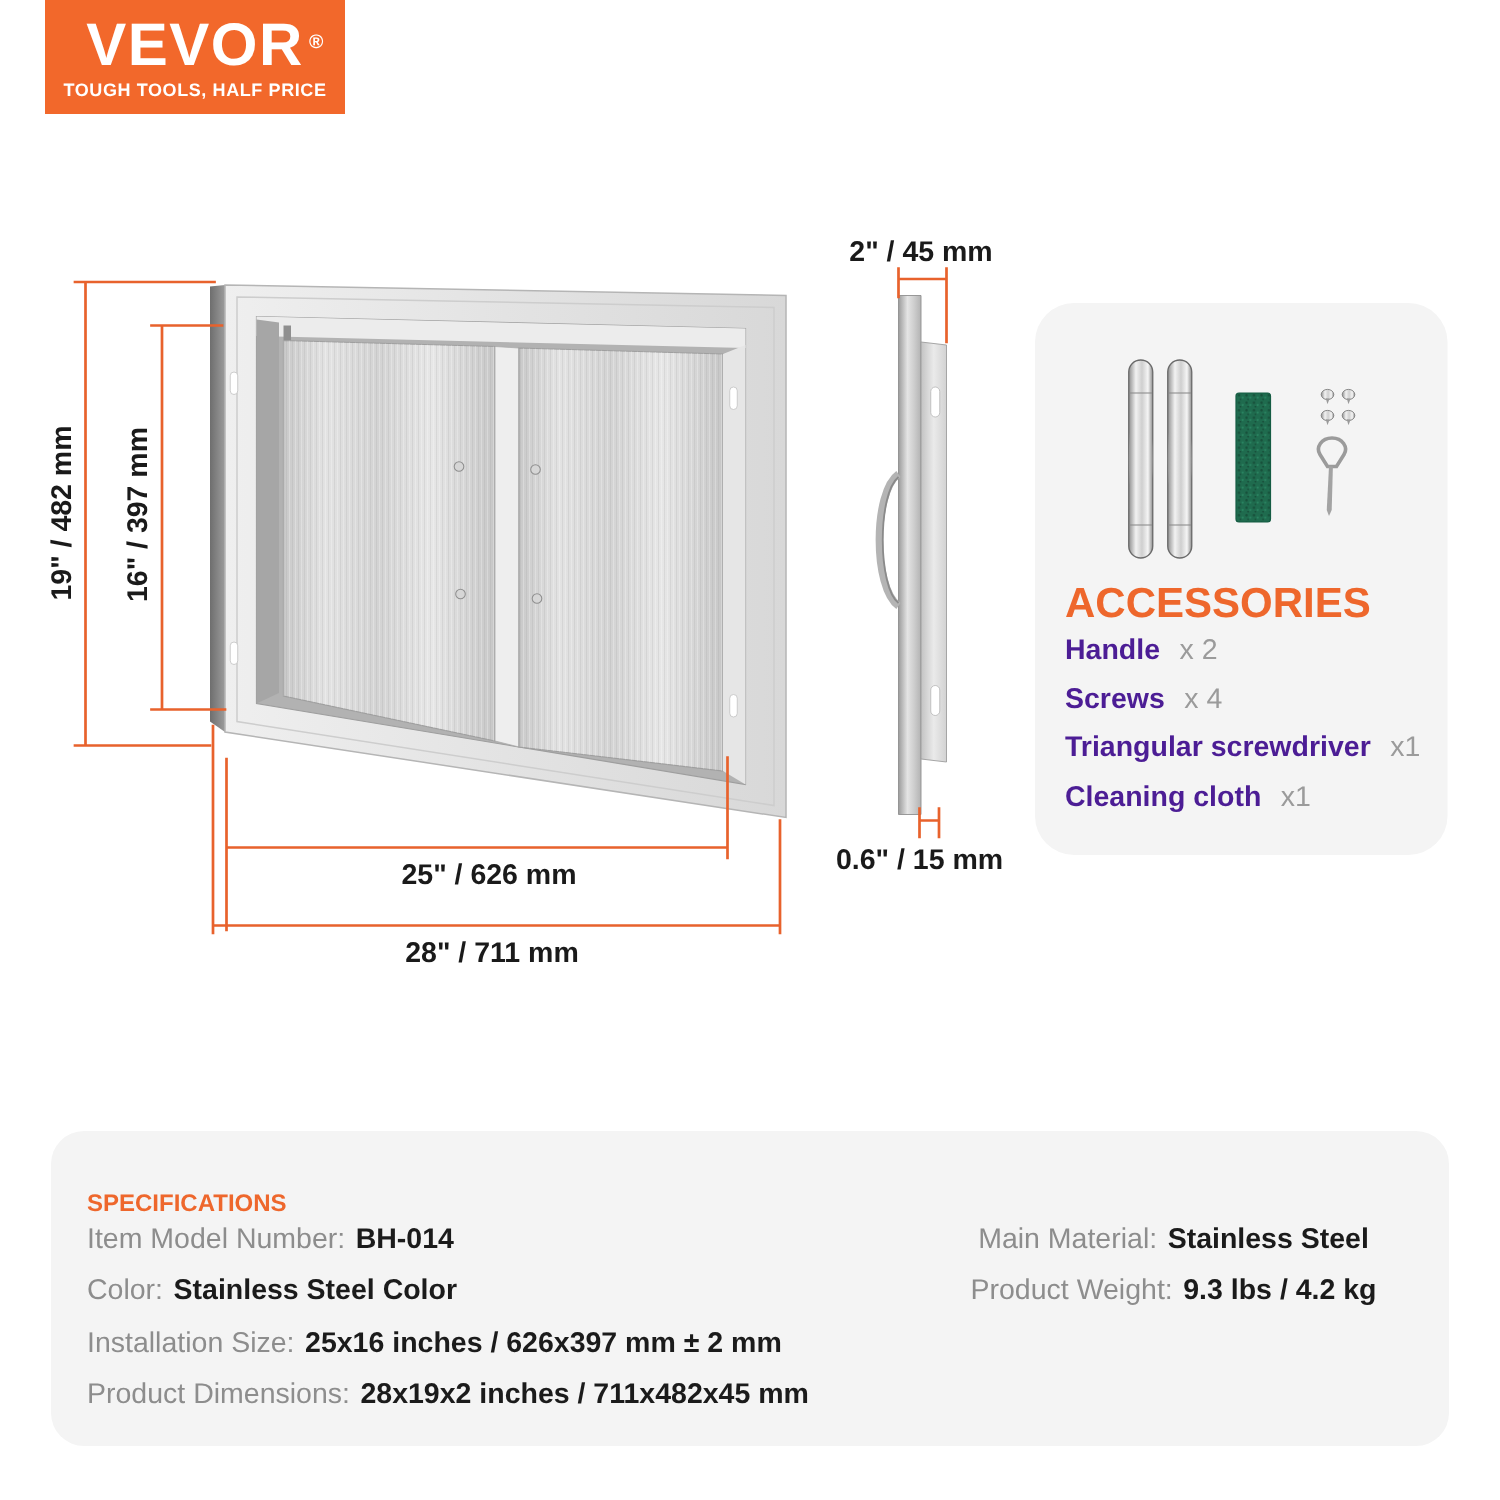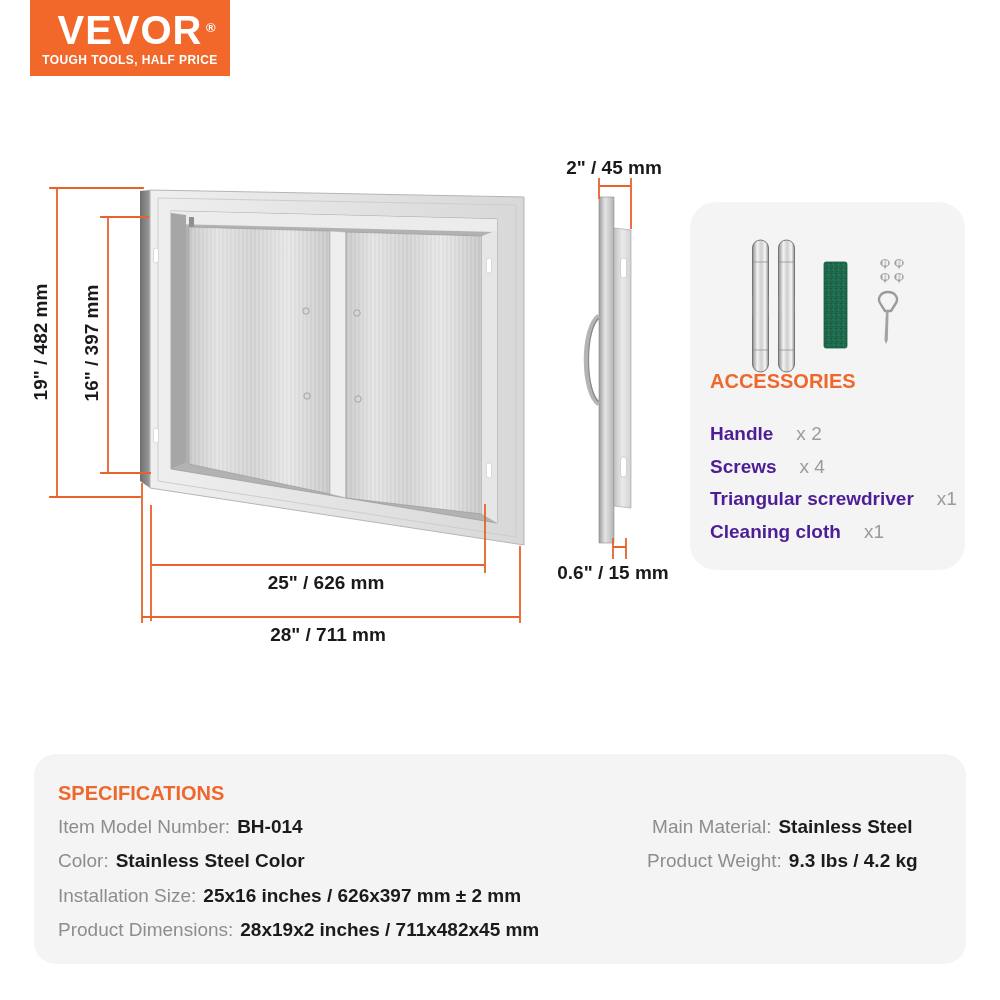--- a/index.html
+++ b/index.html
@@ -19,30 +19,30 @@
 
   
   svg.diagram{position:absolute;left:0;top:0;}
   .dimline{stroke:var(--dim);stroke-width:1.8;fill:none;stroke-linecap:square;}
   .dimtext{fill:#1a1a1a;font-family:"Liberation Sans",sans-serif;font-size:19px;font-weight:bold;}
 
   
   .acc-panel{position:absolute;left:690px;top:202px;width:275px;height:368px;
              background:var(--panel);border-radius:26px;}
   .acc-art{position:absolute;left:0;top:0;}
-  .acc-title{position:absolute;left:20px;top:168px;font-size:20px;font-weight:bold;color:var(--accent);}
+  .acc-title{position:absolute;left:20px;top:184px;font-size:28px;font-weight:bold;color:var(--accent);}
   .acc-items{position:absolute;left:20px;top:216px;display:flex;flex-direction:column;}
   .acc-item{font-size:19px;line-height:32.6px;white-space:nowrap;}
   .acc-name{font-weight:bold;color:#4c1d95;}
-  .acc-qty{color:#9b9b9b;margin-left:23px;}
+  .acc-qty{color:#9b9b9b;margin-left:13px;}
 
   
   .spec-panel{position:absolute;left:34px;top:754px;width:932px;height:210px;
               background:var(--panel);border-radius:22px;}
-  .spec-title{position:absolute;left:24px;top:28px;font-size:20px;font-weight:bold;color:var(--accent);}
+  .spec-title{position:absolute;left:24px;top:40px;font-size:16px;font-weight:bold;color:var(--accent);}
   .spec-rows{position:absolute;top:56px;display:flex;flex-direction:column;}
   .spec-rows.left{left:24px;}
   .spec-rows.right{left:613px;text-align:center;}
   .spec-row{font-size:19px;line-height:34.4px;white-space:nowrap;}
   .spec-label{color:var(--label);}
   .spec-value{color:var(--value);font-weight:bold;margin-left:7px;}
 </style>
 </head>
 <body style="--accent: #ee672c; --logo: #f2682b; --dim: #e8622c; --panel: #f4f4f4; --label: #8d8d8d; --value: #1b1b1b;">
 

